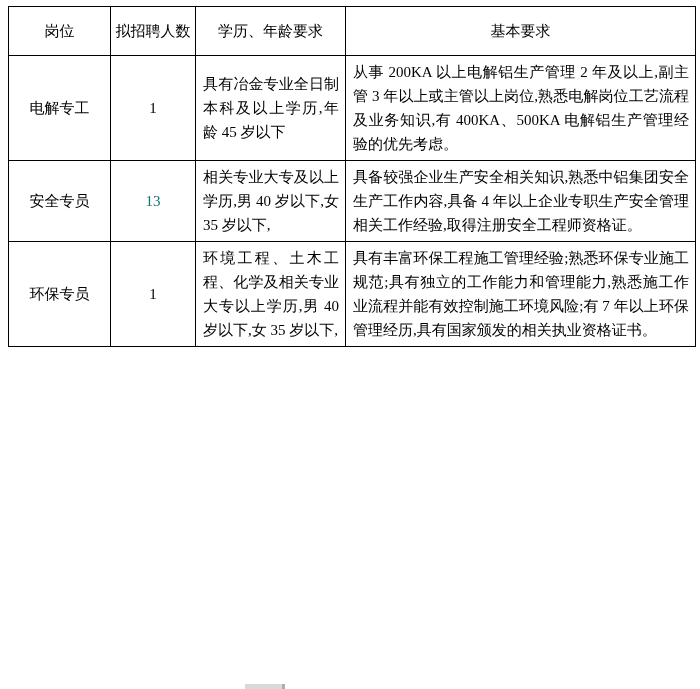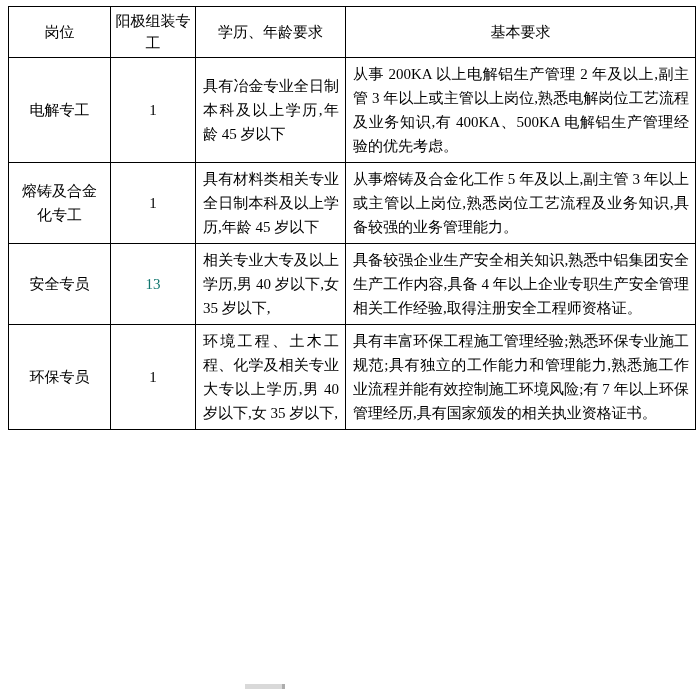--- a/index.html
+++ b/index.html
@@ -69,37 +69,31 @@
   <table class="recruit">
     <colgroup>
       <col style="width:102px">
       <col style="width:85px">
       <col style="width:150px">
       <col style="width:350px">
     </colgroup>
     <thead>
       <tr>
         <th>岗位</th>
-        <th>阳极组装专工</th>
+        <th>拟招聘人数</th>
         <th>学历、年龄要求</th>
         <th>基本要求</th>
       </tr>
     </thead>
     <tbody id="table-body">
         <tr>
           <td class="cell-center">电解专工</td>
           <td class="cell-center">1</td>
           <td class="cell-text">具有冶金专业全日制本科及以上学历,年龄 45 岁以下</td>
           <td class="cell-text">从事 200KA 以上电解铝生产管理 2 年及以上,副主管 3 年以上或主管以上岗位,熟悉电解岗位工艺流程及业务知识,有 400KA、500KA 电解铝生产管理经验的优先考虑。</td>
-        </tr>
-        <tr>
-          <td class="cell-center">熔铸及合金化专工</td>
-          <td class="cell-center">1</td>
-          <td class="cell-text">具有材料类相关专业全日制本科及以上学历,年龄 45 岁以下</td>
-          <td class="cell-text">从事熔铸及合金化工作 5 年及以上,副主管 3 年以上或主管以上岗位,熟悉岗位工艺流程及业务知识,具备较强的业务管理能力。</td>
         </tr>
         <tr>
           <td class="cell-center">安全专员</td>
           <td class="cell-center" style="color: #0f766e;">13</td>
           <td class="cell-text">相关专业大专及以上学历,男 40 岁以下,女 35 岁以下,</td>
           <td class="cell-text">具备较强企业生产安全相关知识,熟悉中铝集团安全生产工作内容,具备 4 年以上企业专职生产安全管理相关工作经验,取得注册安全工程师资格证。</td>
         </tr>
         <tr>
           <td class="cell-center">环保专员</td>
           <td class="cell-center">1</td>

